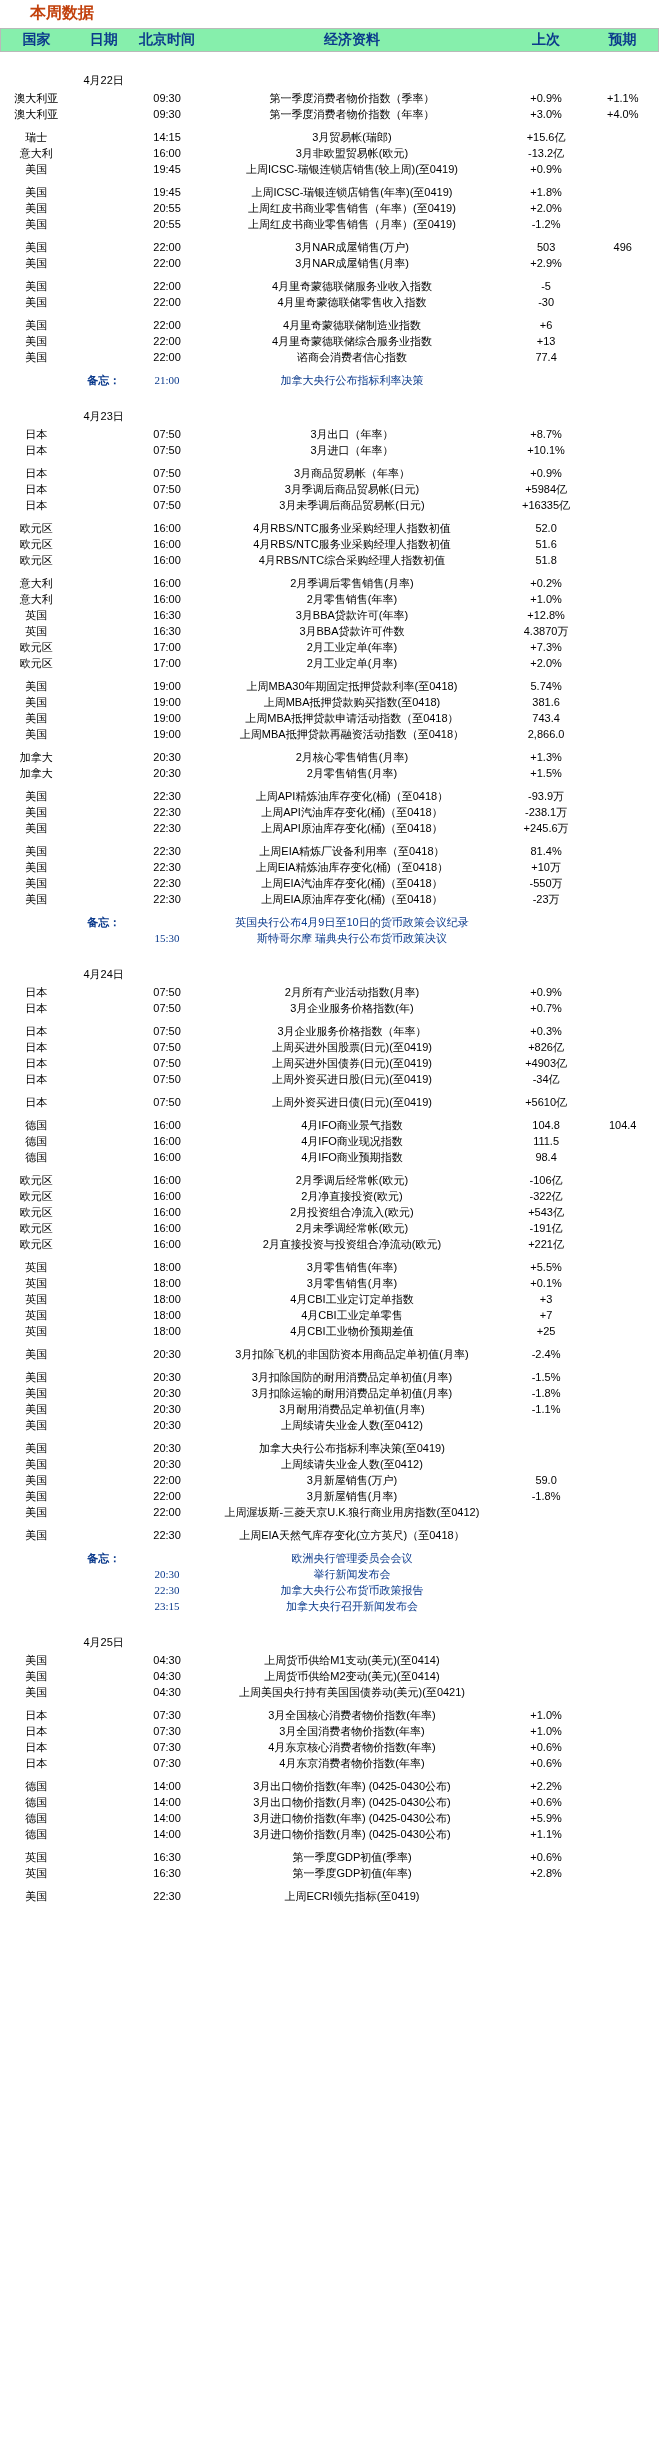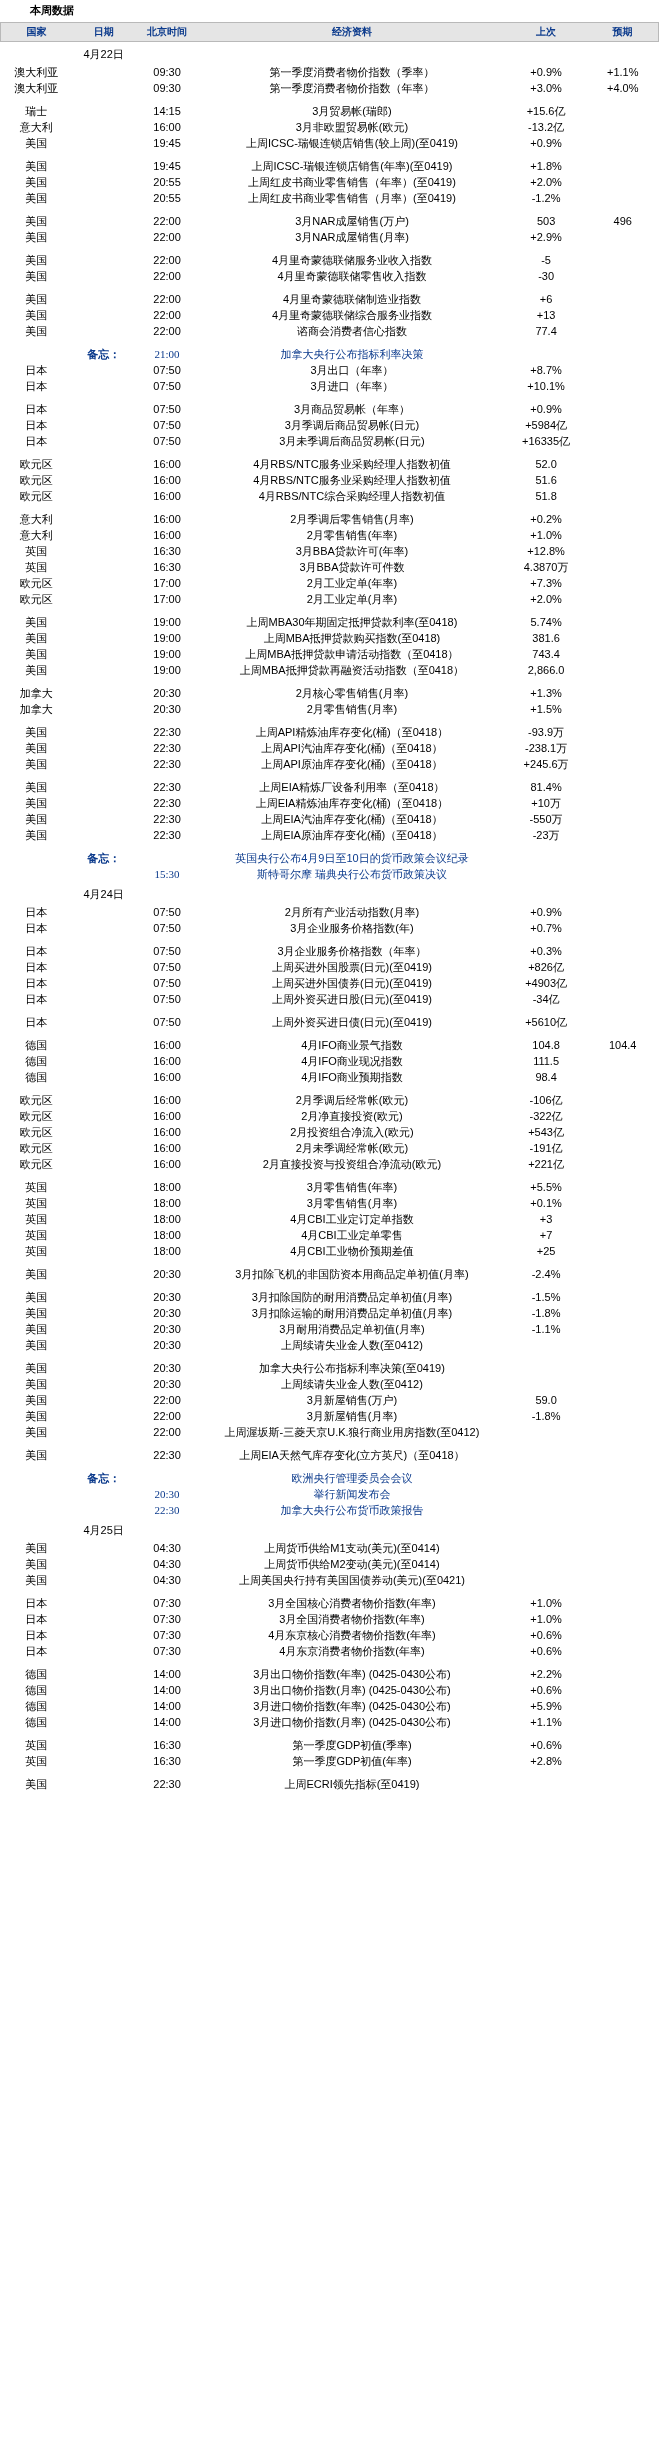--- a/index.html
+++ b/index.html
@@ -5,32 +5,32 @@
   html,body{margin:0;padding:0;background:#ffffff;}
   body{
     width:659px;
     font-family:"Liberation Sans","DejaVu Sans",sans-serif;
     font-size:11px;
     color:#000000;
   }
   #page{width:659px;position:relative;}
   .title{
     font-weight:bold;
-    font-size:11px;
+    font-size:16px;
     padding:3px 0 4px 30px;
-    color:#000000;
+    color:#c2410c;
   }
   table{border-collapse:collapse;width:659px;table-layout:fixed;}
   th{
-    background:#e5e5e5;
+    background:#86efac;
     border-top:1px solid #b9b9b9;
     border-bottom:1px solid #b9b9b9;
     color:#0b3a8c;
     font-weight:bold;
-    font-size:10px;
+    font-size:14px;
     padding:2px 0;
     text-align:center;
   }
   th.th-left{border-left:1px solid #b9b9b9;}
   th.th-right{border-right:1px solid #b9b9b9;}
   td{
     padding:1px 2px;
     font-size:11px;
     vertical-align:middle;
     line-height:14px;
@@ -44,21 +44,21 @@
   td.country{text-align:center;}
   td.time{text-align:center;}
   td.bj{text-align:center;}
   td.event{text-align:center;}
   td.prev{text-align:center;}
   td.fc{text-align:center;}
   tr.daterow td{
     text-align:center;
     font-weight:normal;
     color:#000;
-    padding-top:5px;
+    padding-top:21px;
     padding-bottom:3px;
     margin-top:36px;
   }
   tr.daterow td.datecell{text-align:center;}
   .note-label{color:#0b3a8c;font-weight:bold;text-align:center;}
   .note-time{color:#0b3a8c;text-align:center;font-family:Liberation Serif, serif;}
   .note-text{color:#0b3a8c;text-align:center;}
   .spacer td{height:7px;padding:0;}
 </style>
 </head>
@@ -232,20 +232,25 @@
           <td colspan="6"></td>
         </tr>
         <tr>
           <td></td>
           <td class="note-label">备忘：</td>
           <td class="note-time">21:00</td>
           <td class="note-text">加拿大央行公布指标利率决策</td>
           <td></td>
           <td></td>
         </tr>
+        <tr class="daterow">
+          <td></td>
+          <td class="datecell">4月23日</td>
+          <td colspan="4"></td>
+        </tr>
         <tr>
           <td class="country">日本</td>
           <td class="time"></td>
           <td class="bj">07:50</td>
           <td class="event">3月出口（年率）</td>
           <td class="prev">+8.7%</td>
           <td class="fc"></td>
         </tr>
         <tr>
           <td class="country">日本</td>
@@ -792,20 +797,28 @@
           <td class="note-time">20:30</td>
           <td class="note-text">举行新闻发布会</td>
           <td></td>
           <td></td>
         </tr>
         <tr>
           <td></td>
           <td class="note-label"></td>
           <td class="note-time">22:30</td>
           <td class="note-text">加拿大央行公布货币政策报告</td>
+          <td></td>
+          <td></td>
+        </tr>
+        <tr>
+          <td></td>
+          <td class="note-label"></td>
+          <td class="note-time">23:15</td>
+          <td class="note-text">加拿大央行召开新闻发布会</td>
           <td></td>
           <td></td>
         </tr>
         <tr class="daterow">
           <td></td>
           <td class="datecell">4月25日</td>
           <td colspan="4"></td>
         </tr>
         <tr>
           <td class="country">美国</td>

